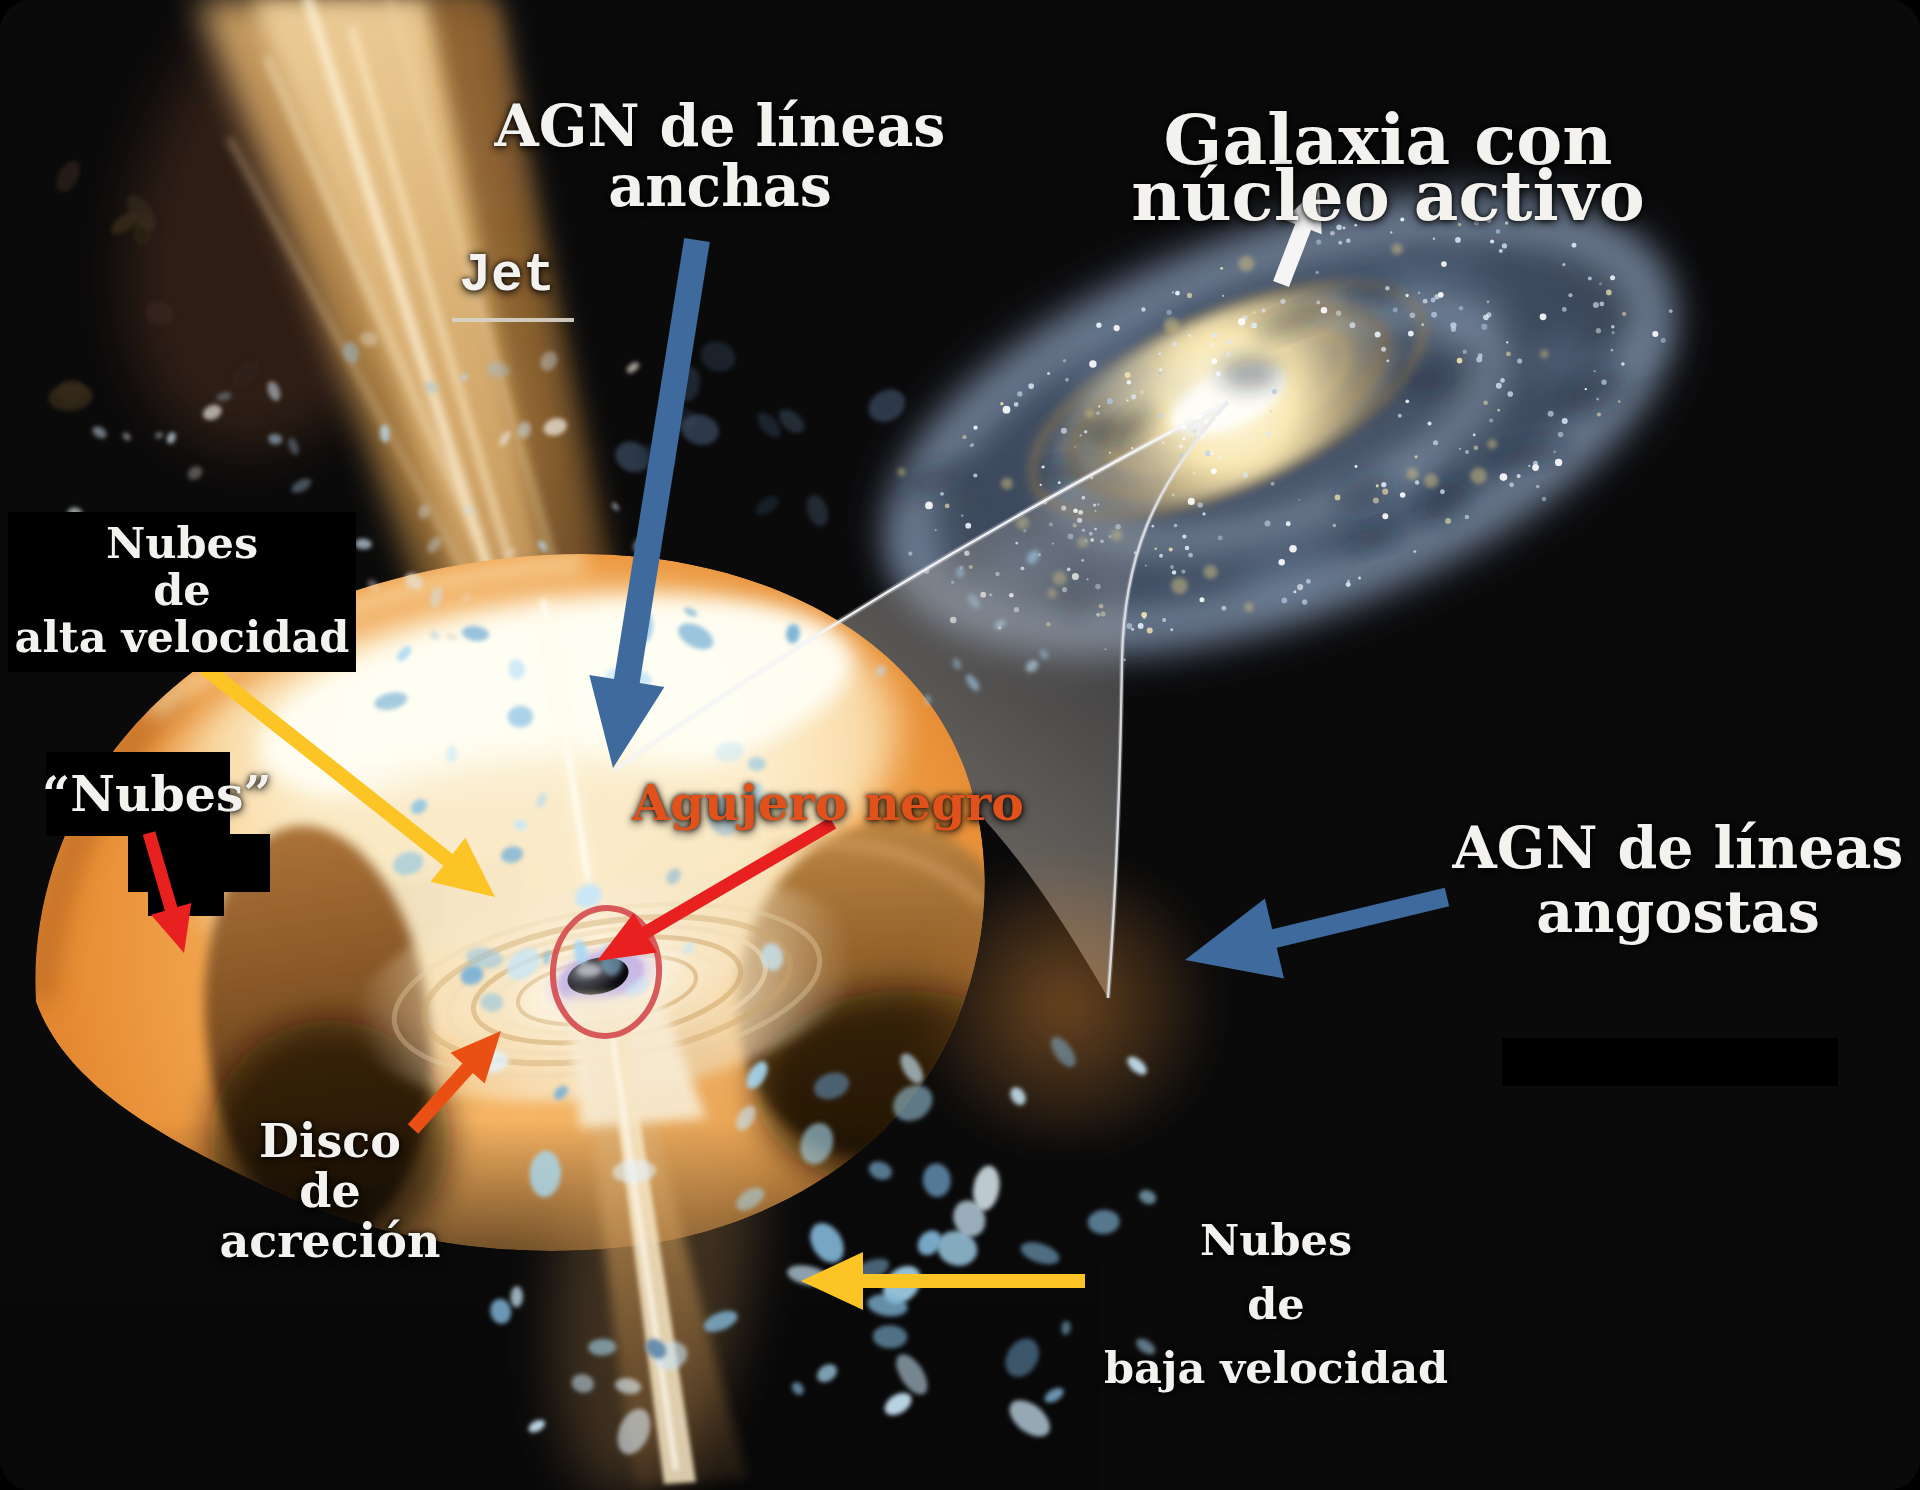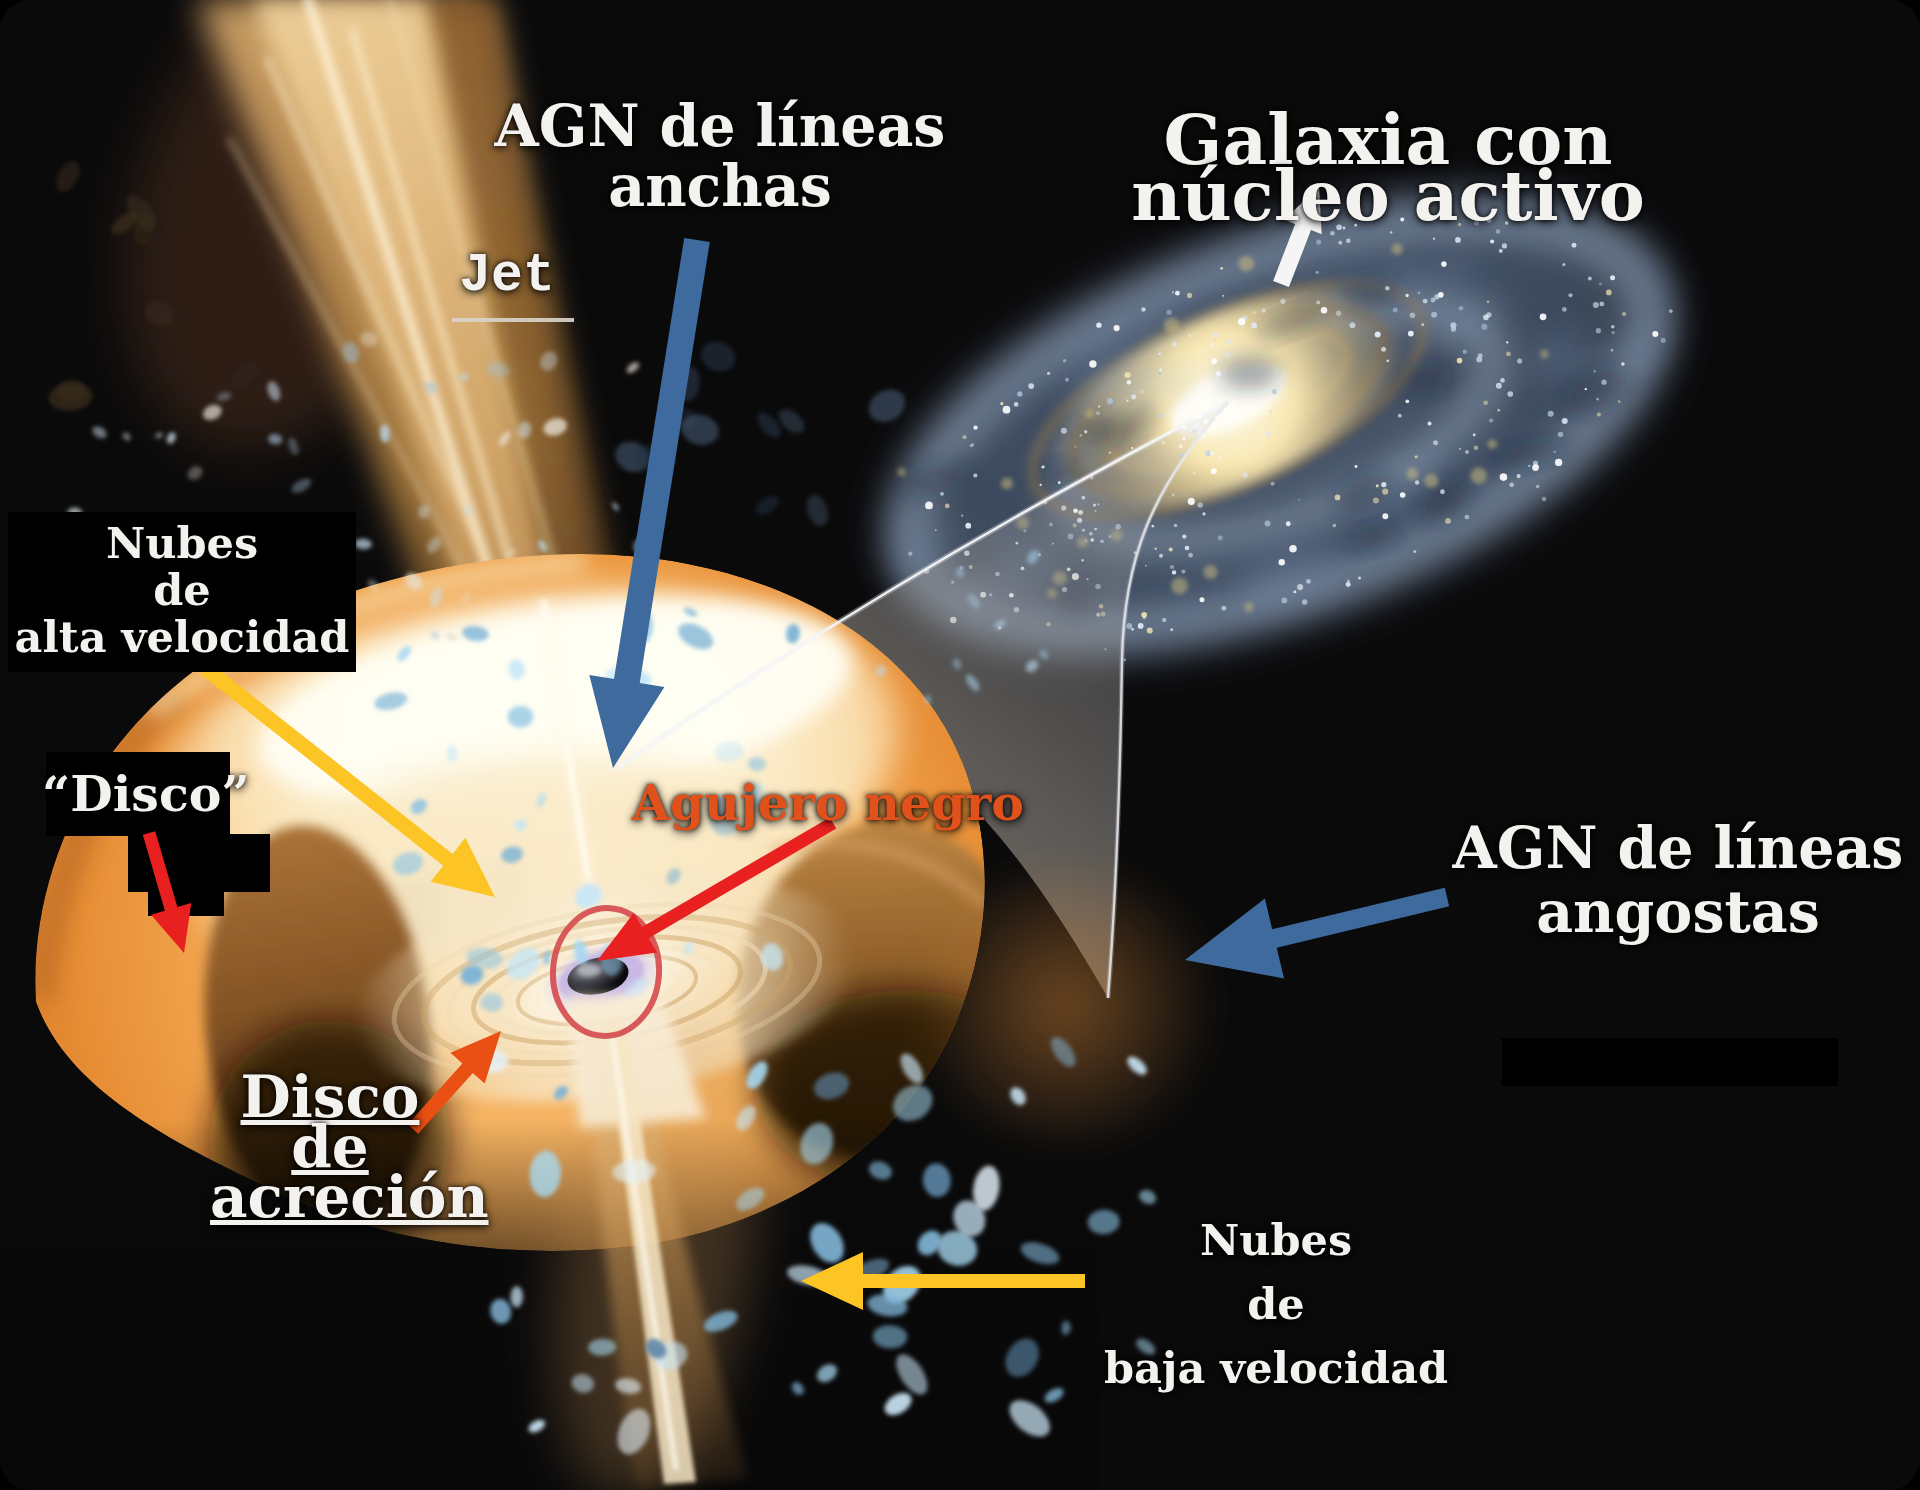--- a/index.html
+++ b/index.html
@@ -12,21 +12,21 @@
   .lbl-agn-broad{left:440px;top:96px;width:560px;font-size:57px;line-height:60px;}
   .lbl-galaxy{left:1028px;top:112px;width:720px;font-size:69px;line-height:56px;}
   .lbl-jet{left:437px;top:248px;width:140px;font-size:53px;line-height:56px;font-family:Liberation Mono, monospace;}
   .jet-underline{position:absolute;left:452px;top:318px;width:122px;height:4px;
                  background:#d8d3ca;opacity:.92;}
   .lbl-clouds-high{left:8px;top:512px;width:348px;height:160px;background:#000;
                    font-size:43px;line-height:47px;padding-top:8px;box-sizing:border-box;}
   .lbl-toro{left:42px;top:768px;width:196px;font-size:49px;line-height:52px;}
   .lbl-black-hole{left:632px;top:777px;font-size:49px;line-height:52px;white-space:nowrap;
                   color:var(--bh-label-color,#e0511c);}
-  .lbl-disco{left:210px;top:1072px;width:240px;font-size:58px;line-height:50px;text-decoration:underline;}
+  .lbl-disco{left:210px;top:1116px;width:240px;font-size:46px;line-height:50px;}
   .lbl-agn-narrow{left:1408px;top:816px;width:540px;font-size:57px;line-height:64px;}
   .lbl-clouds-low{left:1076px;top:1208px;width:400px;font-size:43px;line-height:64px;}
 </style>
 </head>
 <body>
 
 <div class="stage">
   <svg id="scene" width="1920" height="1490" viewBox="0 0 1920 1490">
     <defs>
       <filter id="f2" x="-60%" y="-60%" width="220%" height="220%">
@@ -787,21 +787,21 @@
   </svg>
 
   <div class="lbl lbl-agn-broad">AGN de líneas
 anchas</div>
   <div class="lbl lbl-galaxy">Galaxia con núcleo activo</div>
   <div class="lbl lbl-jet">Jet</div>
   <div class="jet-underline"></div>
   <div class="lbl lbl-clouds-high">Nubes
 de
 alta velocidad</div>
-  <div class="lbl lbl-toro">“Disco”</div>
+  <div class="lbl lbl-toro">“Nubes”</div>
   <div class="lbl lbl-black-hole">Agujero negro</div>
   <div class="lbl lbl-disco">Disco
 de
 acreción</div>
   <div class="lbl lbl-agn-narrow">AGN de líneas
 angostas</div>
   <div class="lbl lbl-clouds-low">Nubes
 de
 baja velocidad</div>
 </div>

